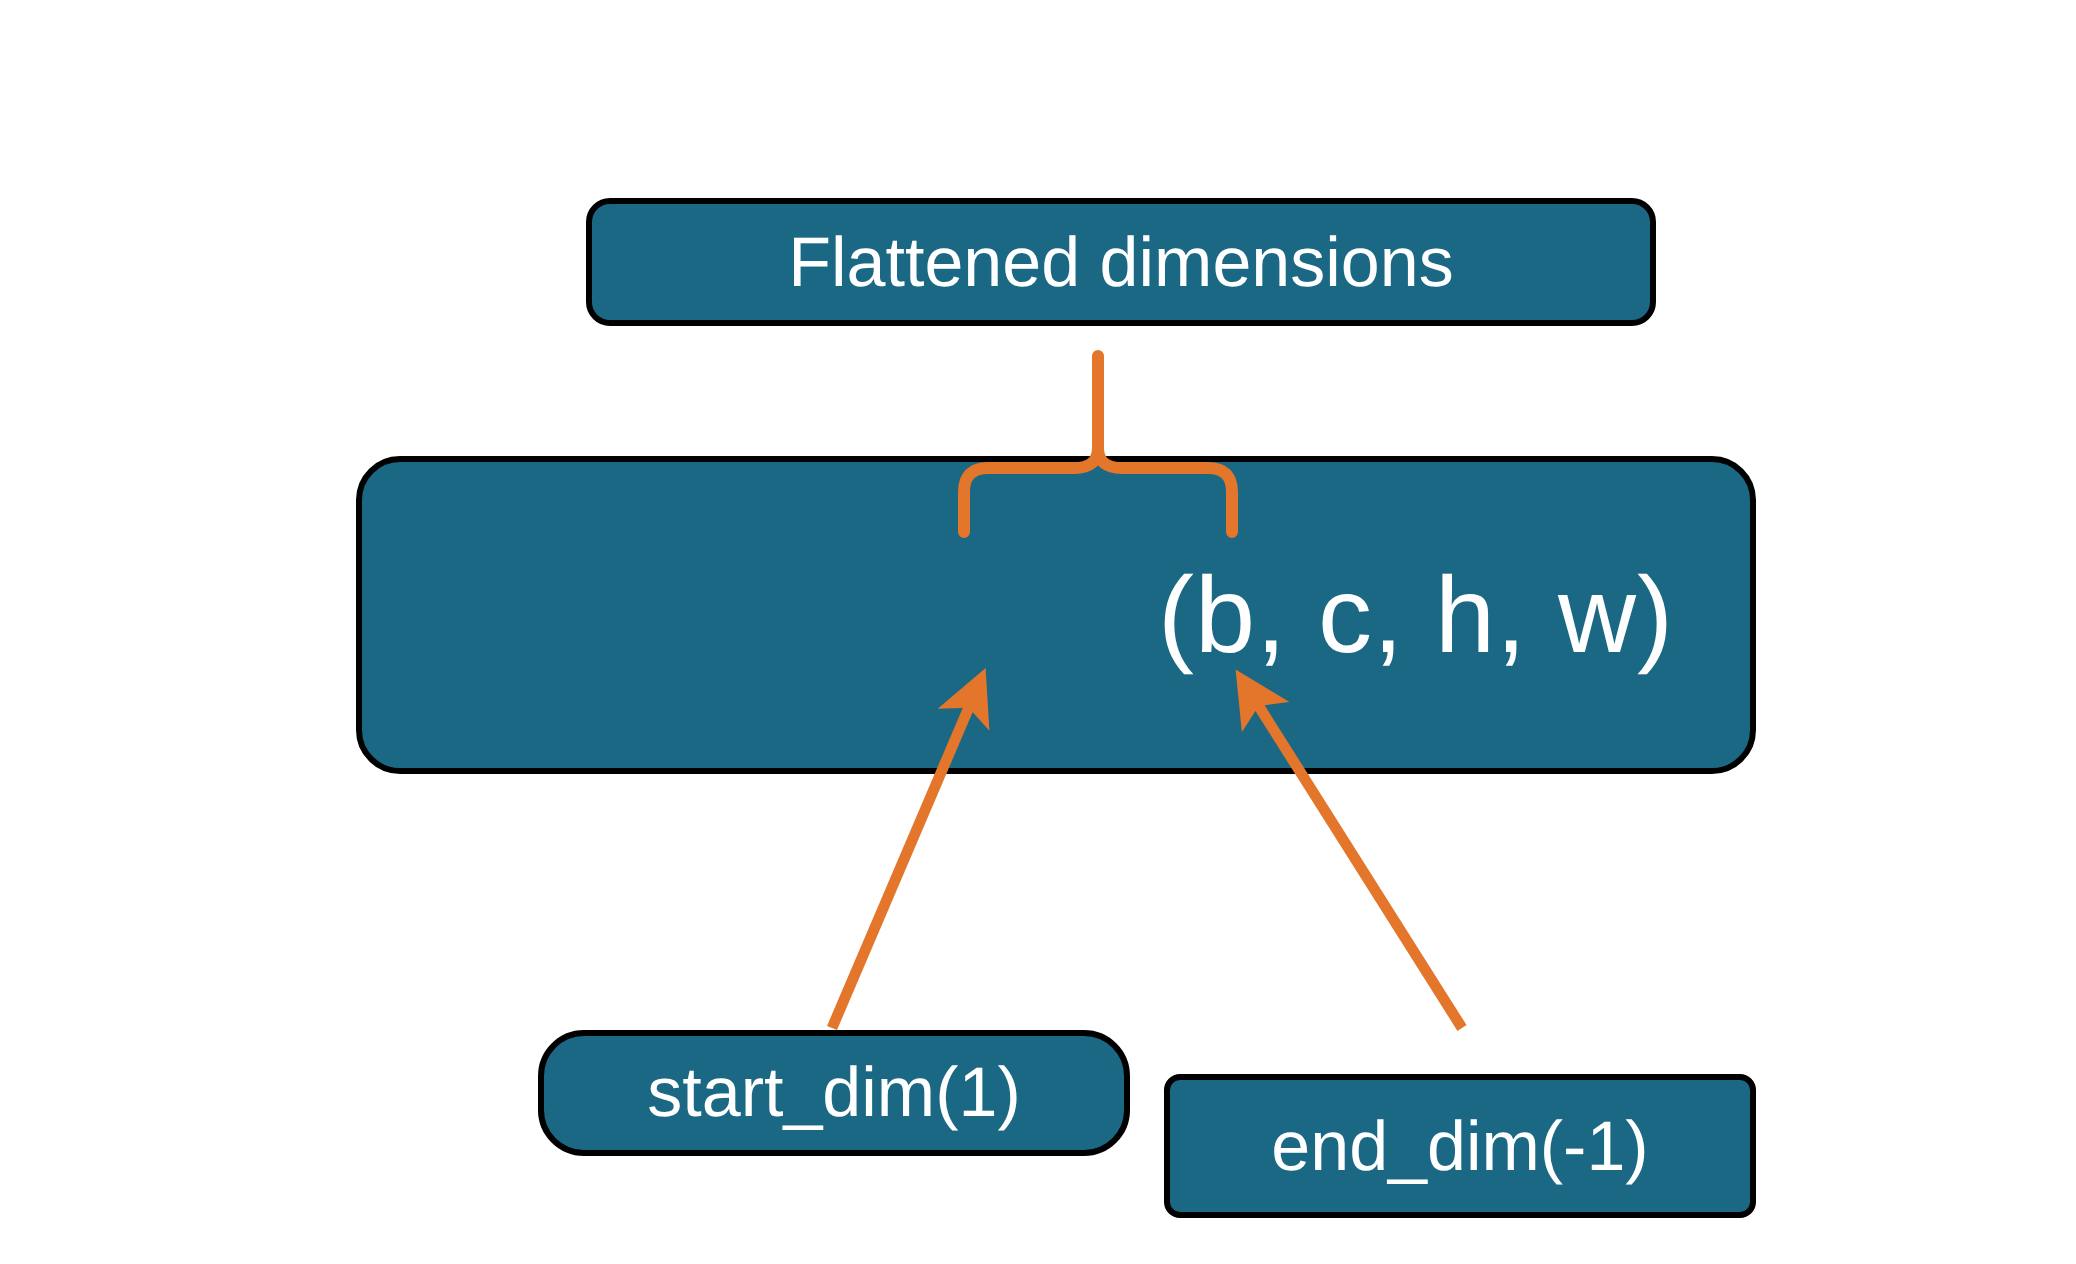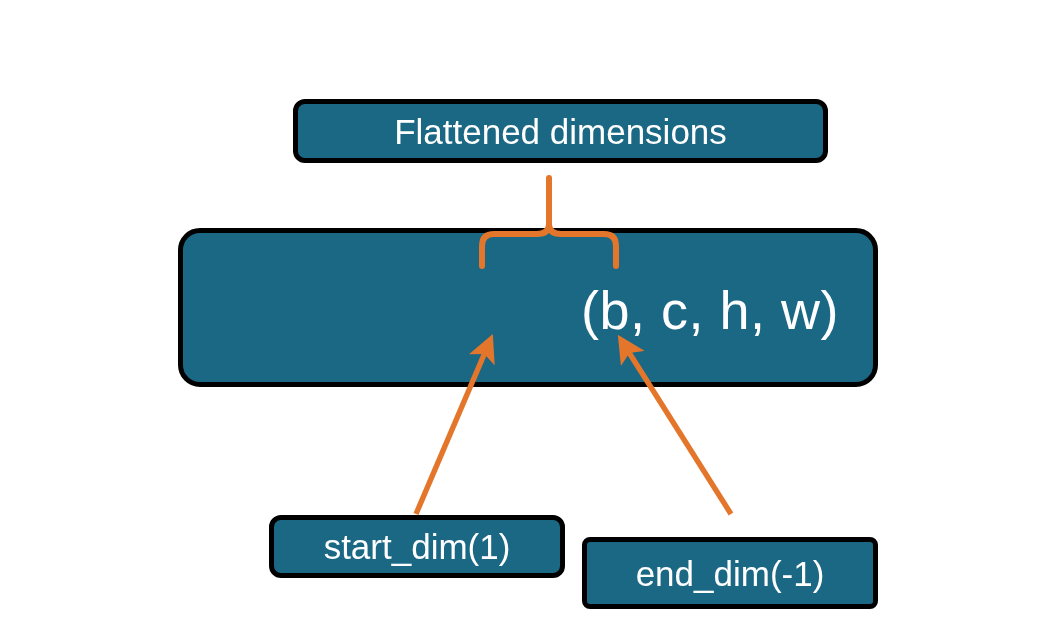--- a/index.html
+++ b/index.html
@@ -13,21 +13,21 @@
     width: 1038px;
     height: 632px;
     background: #ffffff;
     overflow: hidden;
     font-family: "Liberation Sans", "DejaVu Sans", sans-serif;
   }
   .node {
     position: absolute;
     box-sizing: border-box;
     background: #1b6885;
-    border: 5px solid #000000;
+    border: 3px solid #000000;
     border-radius: 14px;
     color: #ffffff;
     display: flex;
     align-items: center;
     justify-content: center;
     text-align: right;
     line-height: 1;
     white-space: nowrap;
     z-index: 2;
   }
@@ -64,21 +64,21 @@
     font-size: 54px;
     letter-spacing: 0.5px;
   }
 
   
   #node-start-dim {
     left: 269px;
     top: 515px;
     width: 296px;
     height: 63px;
-    border-radius: 12px;
+    border-radius: 23px;
   }
   #node-end-dim {
     left: 582px;
     top: 537px;
     width: 296px;
     height: 72px;
     border-radius: 8px;
   }
   #node-start-dim .node-label,
   #node-end-dim .node-label { font-size: 35px; }

